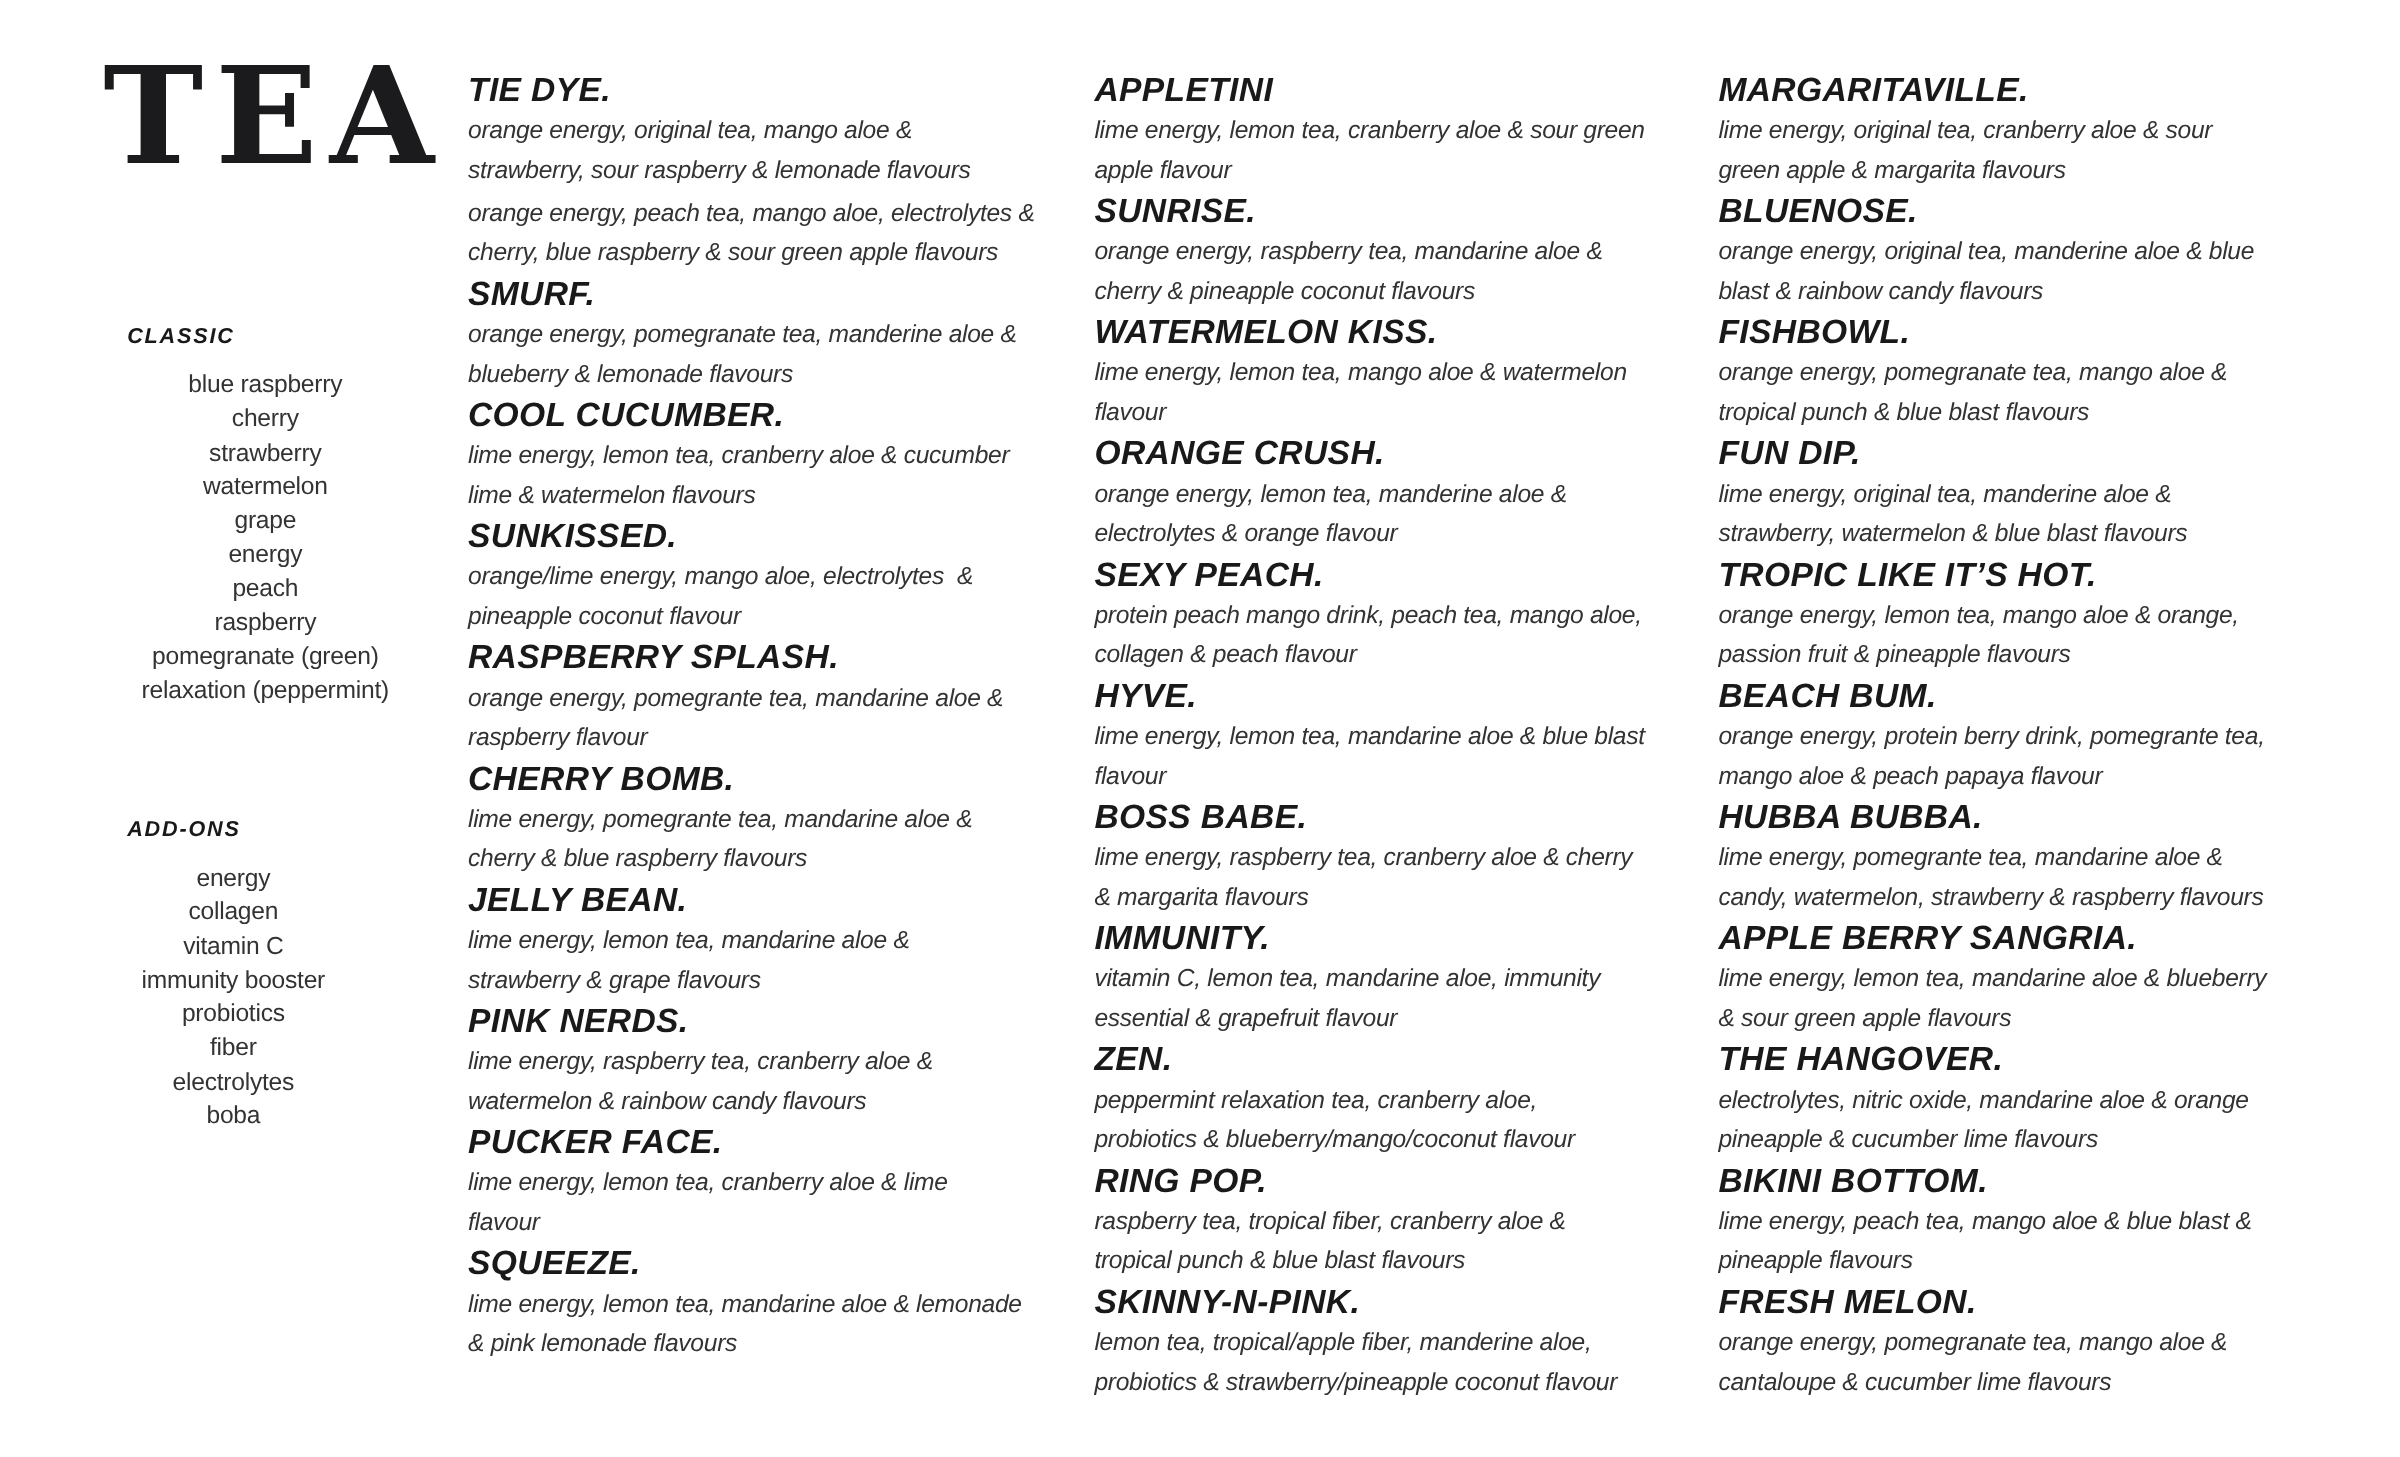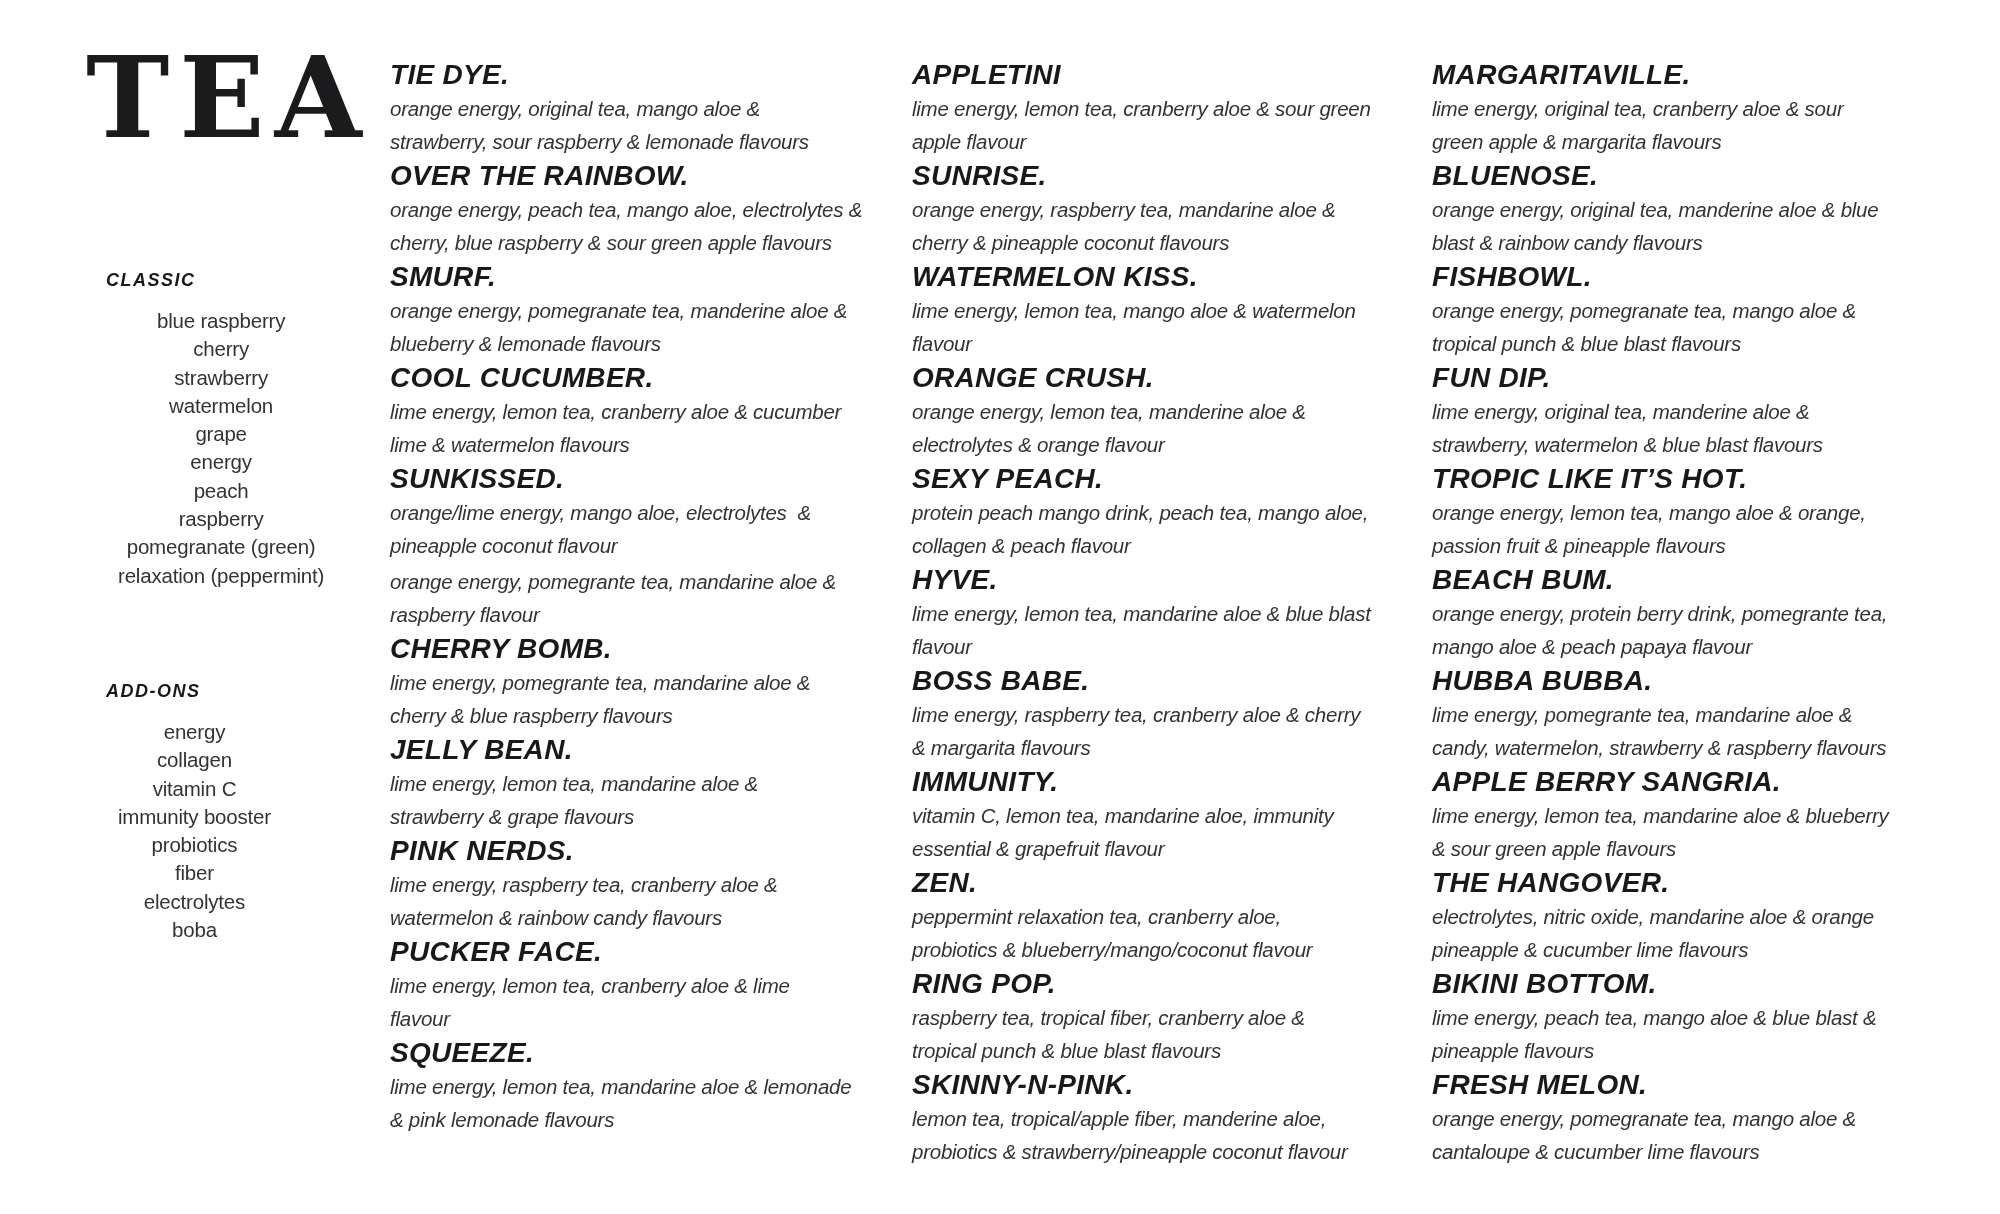--- a/index.html
+++ b/index.html
@@ -103,40 +103,40 @@
       </ul>
   </section>
 
   <div class="menu-col" id="menu-col-0">
       <div class="menu-item">
         <h3>TIE DYE.</h3>
         <p>orange energy, original tea, mango aloe &amp;
 strawberry, sour raspberry &amp; lemonade flavours</p>
       </div>
       <div class="menu-item">
-        <h3>OVER THE RAINBOW.</h3>
         <p>orange energy, peach tea, mango aloe, electrolytes &amp;
 cherry, blue raspberry &amp; sour green apple flavours</p>
       </div>
       <div class="menu-item">
         <h3>SMURF.</h3>
         <p>orange energy, pomegranate tea, manderine aloe &amp;
 blueberry &amp; lemonade flavours</p>
       </div>
       <div class="menu-item">
         <h3>COOL CUCUMBER.</h3>
         <p>lime energy, lemon tea, cranberry aloe &amp; cucumber
 lime &amp; watermelon flavours</p>
       </div>
       <div class="menu-item">
         <h3>SUNKISSED.</h3>
         <p>orange/lime energy, mango aloe, electrolytes  &amp;
 pineapple coconut flavour</p>
       </div>
       <div class="menu-item">
+        <h3>RASPBERRY SPLASH.</h3>
         <p>orange energy, pomegrante tea, mandarine aloe &amp;
 raspberry flavour</p>
       </div>
       <div class="menu-item">
         <h3>CHERRY BOMB.</h3>
         <p>lime energy, pomegrante tea, mandarine aloe &amp;
 cherry &amp; blue raspberry flavours</p>
       </div>
       <div class="menu-item">
         <h3>JELLY BEAN.</h3>

